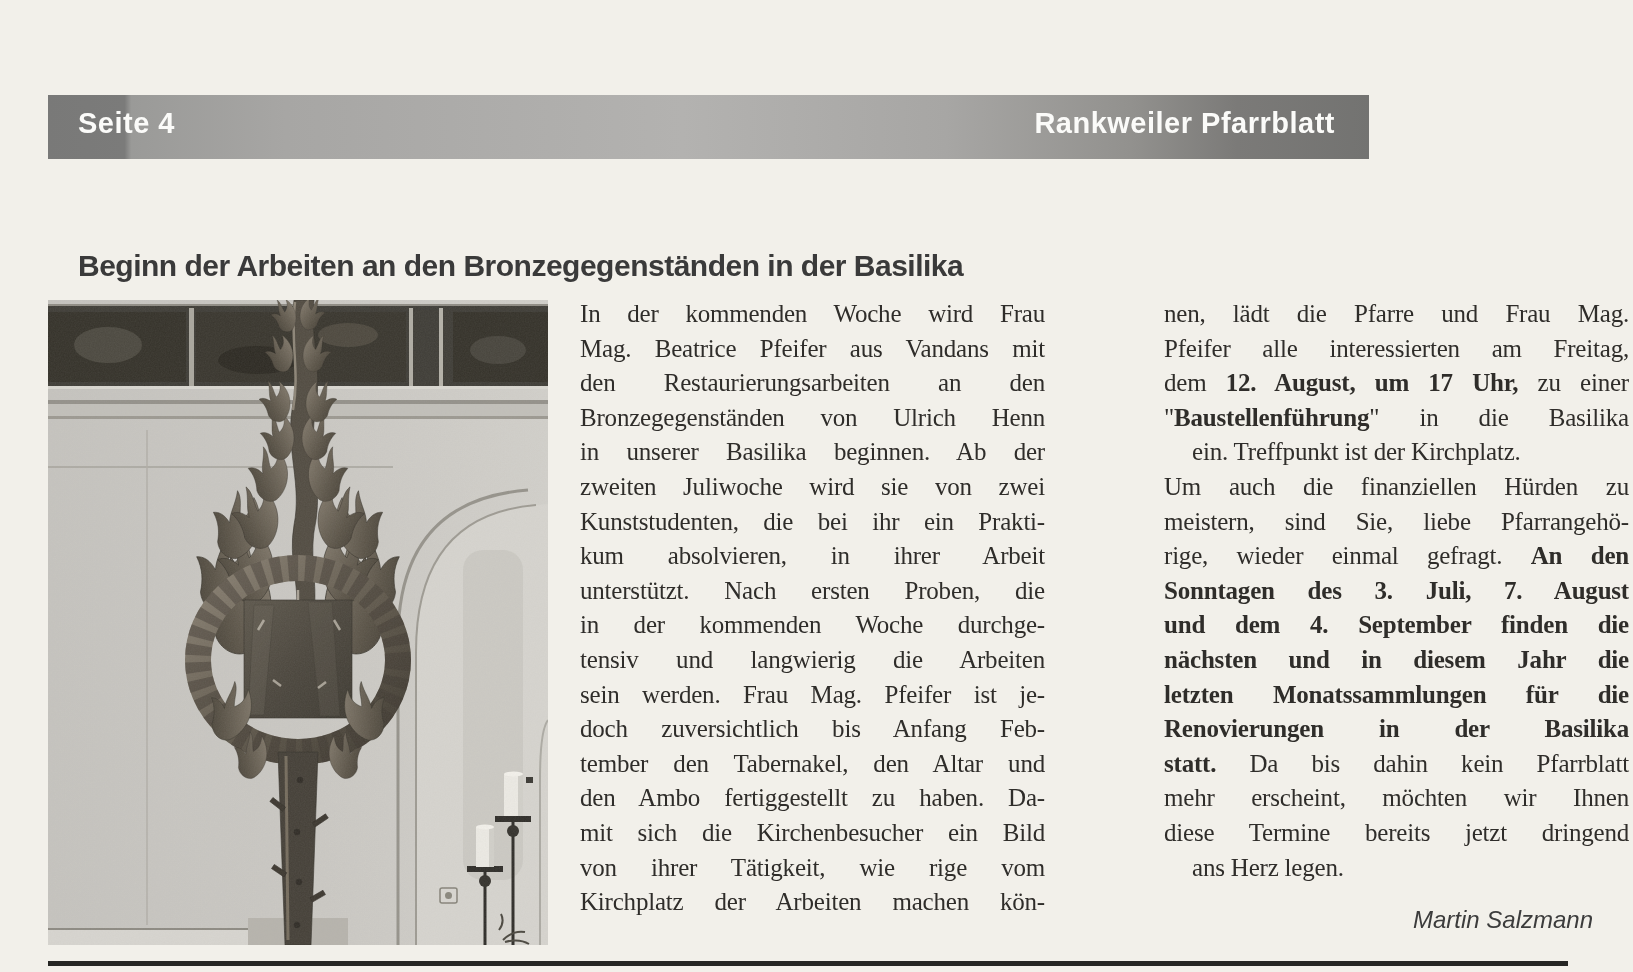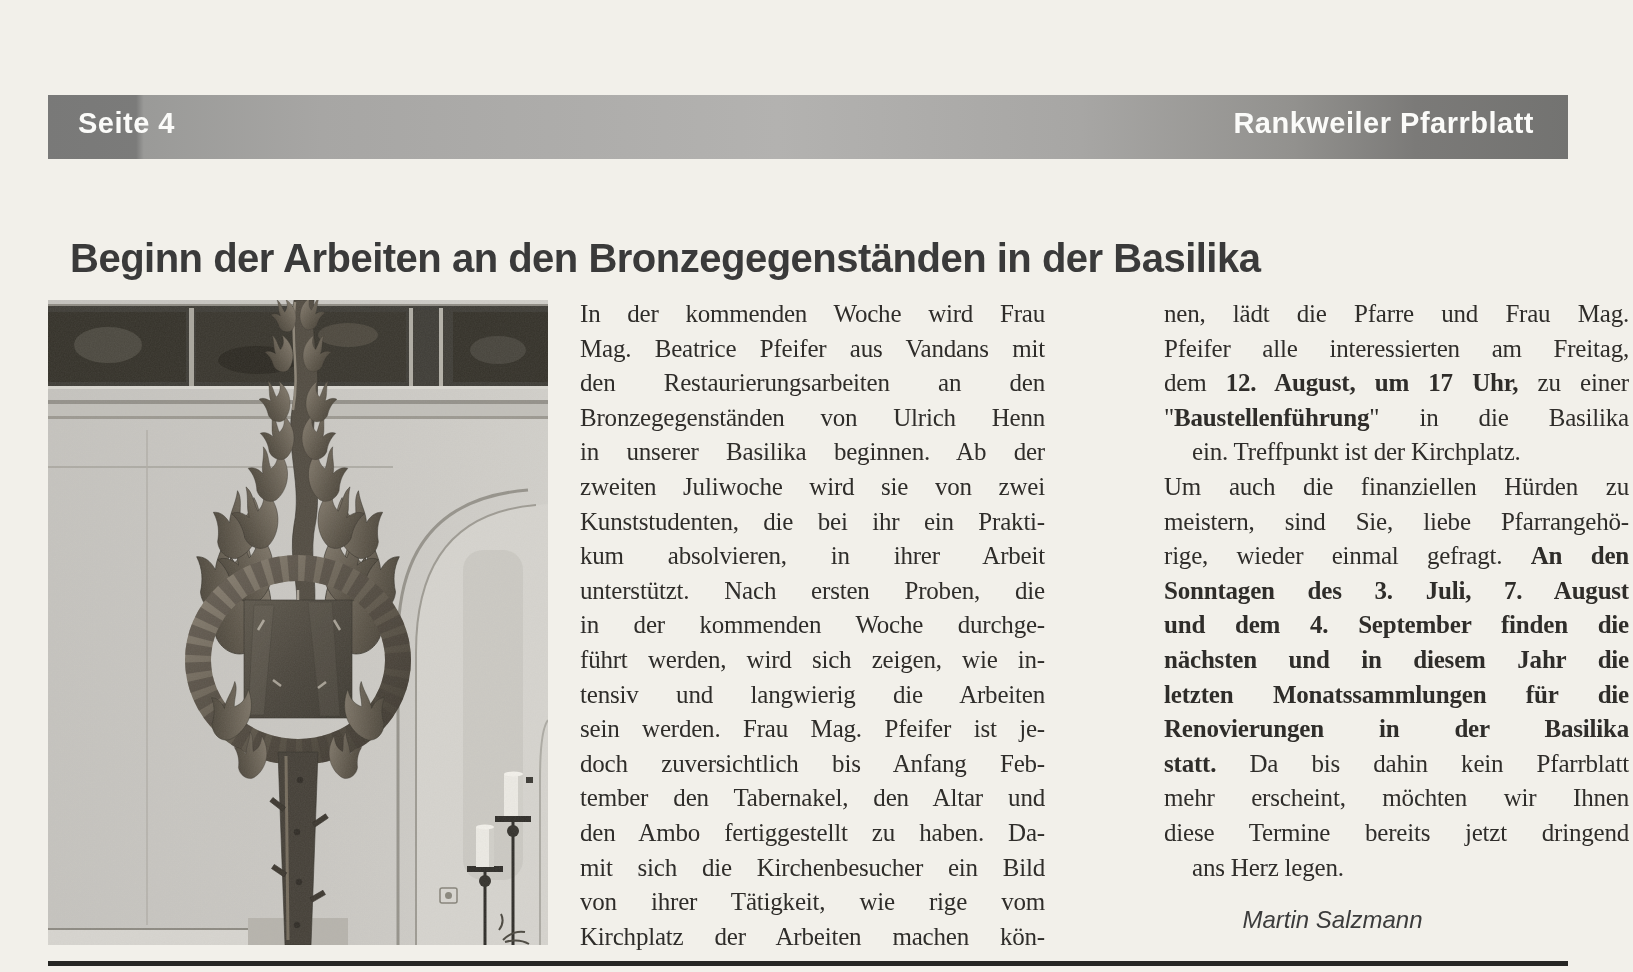--- a/index.html
+++ b/index.html
@@ -6,66 +6,66 @@
   body{
     width:1633px;height:972px;
     background:var(--paper,#f2f0ea);
     position:relative;overflow:hidden;
     font-family:"Liberation Serif", serif;
   }
   .page{position:absolute;inset:0;}
 
   
   .header-bar{
-    position:absolute;left:48px;top:95px;width:1520px;height:64px;
+    position:absolute;left:48px;top:95px;width:1321px;height:64px;
     background:linear-gradient(90deg,
       #797978 0%, #7b7b7a 5.8%,
       #9a9a98 6.3%,
       #a7a6a4 18%,
       #b3b2b0 48%,
       #a7a6a4 68%,
       #92918e 82%,
       #7b7a78 90%,
       #737371 100%);
     display:flex;align-items:center;justify-content:space-between;
     box-sizing:border-box;padding:0 34px 8px 30px;gap:10px;
   }
   .hdr-label{
     font-family:"Liberation Sans", sans-serif;
     font-weight:bold;font-size:29px;color:var(--header_text,#fbfbf9);
     letter-spacing:0.5px;
   }
 
   
   .headline{
-    position:absolute;left:66px;top:232px;margin:4px;width:1460px;
+    position:absolute;left:66px;top:232px;margin:12px;width:1460px;
     font-family:"Liberation Sans", sans-serif;
-    font-weight:bold;font-size:40px;line-height:44px;
+    font-weight:bold;font-size:30px;line-height:44px;
     letter-spacing:-0.5px;color:var(--headline_text,#3a3a3a);
   }
 
   
   .photo{position:absolute;left:48px;top:300px;width:500px;height:645px;}
   .photo svg{display:block;width:100%;height:100%;}
 
   
   .col{
     position:absolute;top:297px;width:465px;
     font-size:25px;line-height:34.6px;color:var(--body_text,#2f2d2a);
     letter-spacing:-0.2px;
   }
   .col1{left:580px;}
   .col2{left:1164px;}
   .line{text-align:justify;text-align-last:justify;text-justify:inter-word;}
   .line.para-end{text-align-last:left;margin-left:28px;}
   .line .b{font-weight:700;}
 
   .signature{
-    position:absolute;left:1100px;top:906px;width:465px;
-    text-align:center;
+    position:absolute;left:1128px;top:906px;width:465px;
+    text-align:right;
     font-family:"Liberation Sans", sans-serif;
     font-style:italic;font-size:24px;color:#3c3c3c;
   }
 
   .bottom-rule{
     position:absolute;left:48px;top:961px;width:1520px;height:5px;
     background:var(--rule,#262624);
   }
 </style>
 </head>
@@ -216,21 +216,20 @@
       <div class="line"><span>In der kommenden Woche wird Frau</span></div>
       <div class="line"><span>Mag. Beatrice Pfeifer aus Vandans mit</span></div>
       <div class="line"><span>den Restaurierungsarbeiten an den</span></div>
       <div class="line"><span>Bronzegegenständen von Ulrich Henn</span></div>
       <div class="line"><span>in unserer Basilika beginnen. Ab der</span></div>
       <div class="line"><span>zweiten Juliwoche wird sie von zwei</span></div>
       <div class="line"><span>Kunststudenten, die bei ihr ein Prakti-</span></div>
       <div class="line"><span>kum absolvieren, in ihrer Arbeit</span></div>
       <div class="line"><span>unterstützt. Nach ersten Proben, die</span></div>
       <div class="line"><span>in der kommenden Woche durchge-</span></div>
-      <div class="line"><span>führt werden, wird sich zeigen, wie in-</span></div>
       <div class="line"><span>tensiv und langwierig die Arbeiten</span></div>
       <div class="line"><span>sein werden. Frau Mag. Pfeifer ist je-</span></div>
       <div class="line"><span>doch zuversichtlich bis Anfang Feb-</span></div>
       <div class="line"><span>tember den Tabernakel, den Altar und</span></div>
       <div class="line"><span>den Ambo fertiggestellt zu haben. Da-</span></div>
       <div class="line"><span>mit sich die Kirchenbesucher ein Bild</span></div>
       <div class="line"><span>von ihrer Tätigkeit, wie rige vom</span></div>
       <div class="line"><span>Kirchplatz der Arbeiten machen kön-</span></div>
     </div>
   <div class="col col2">

